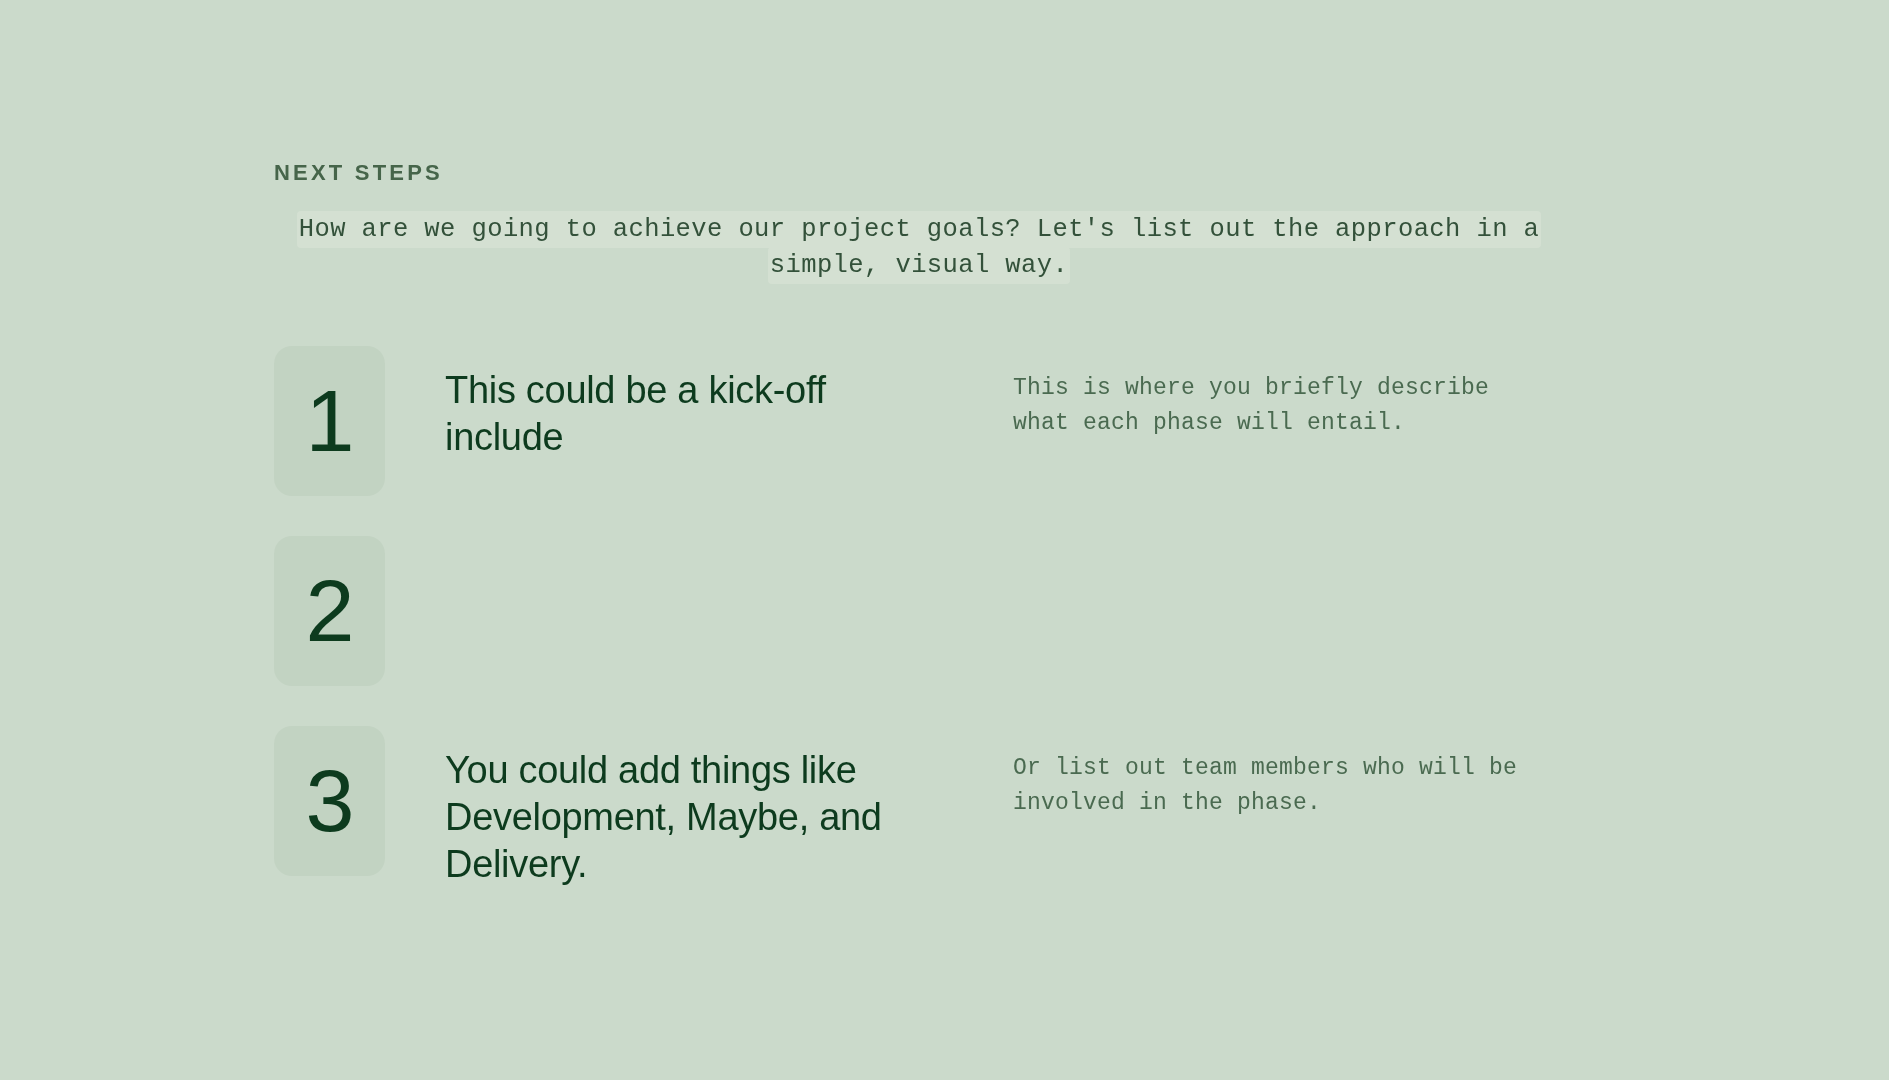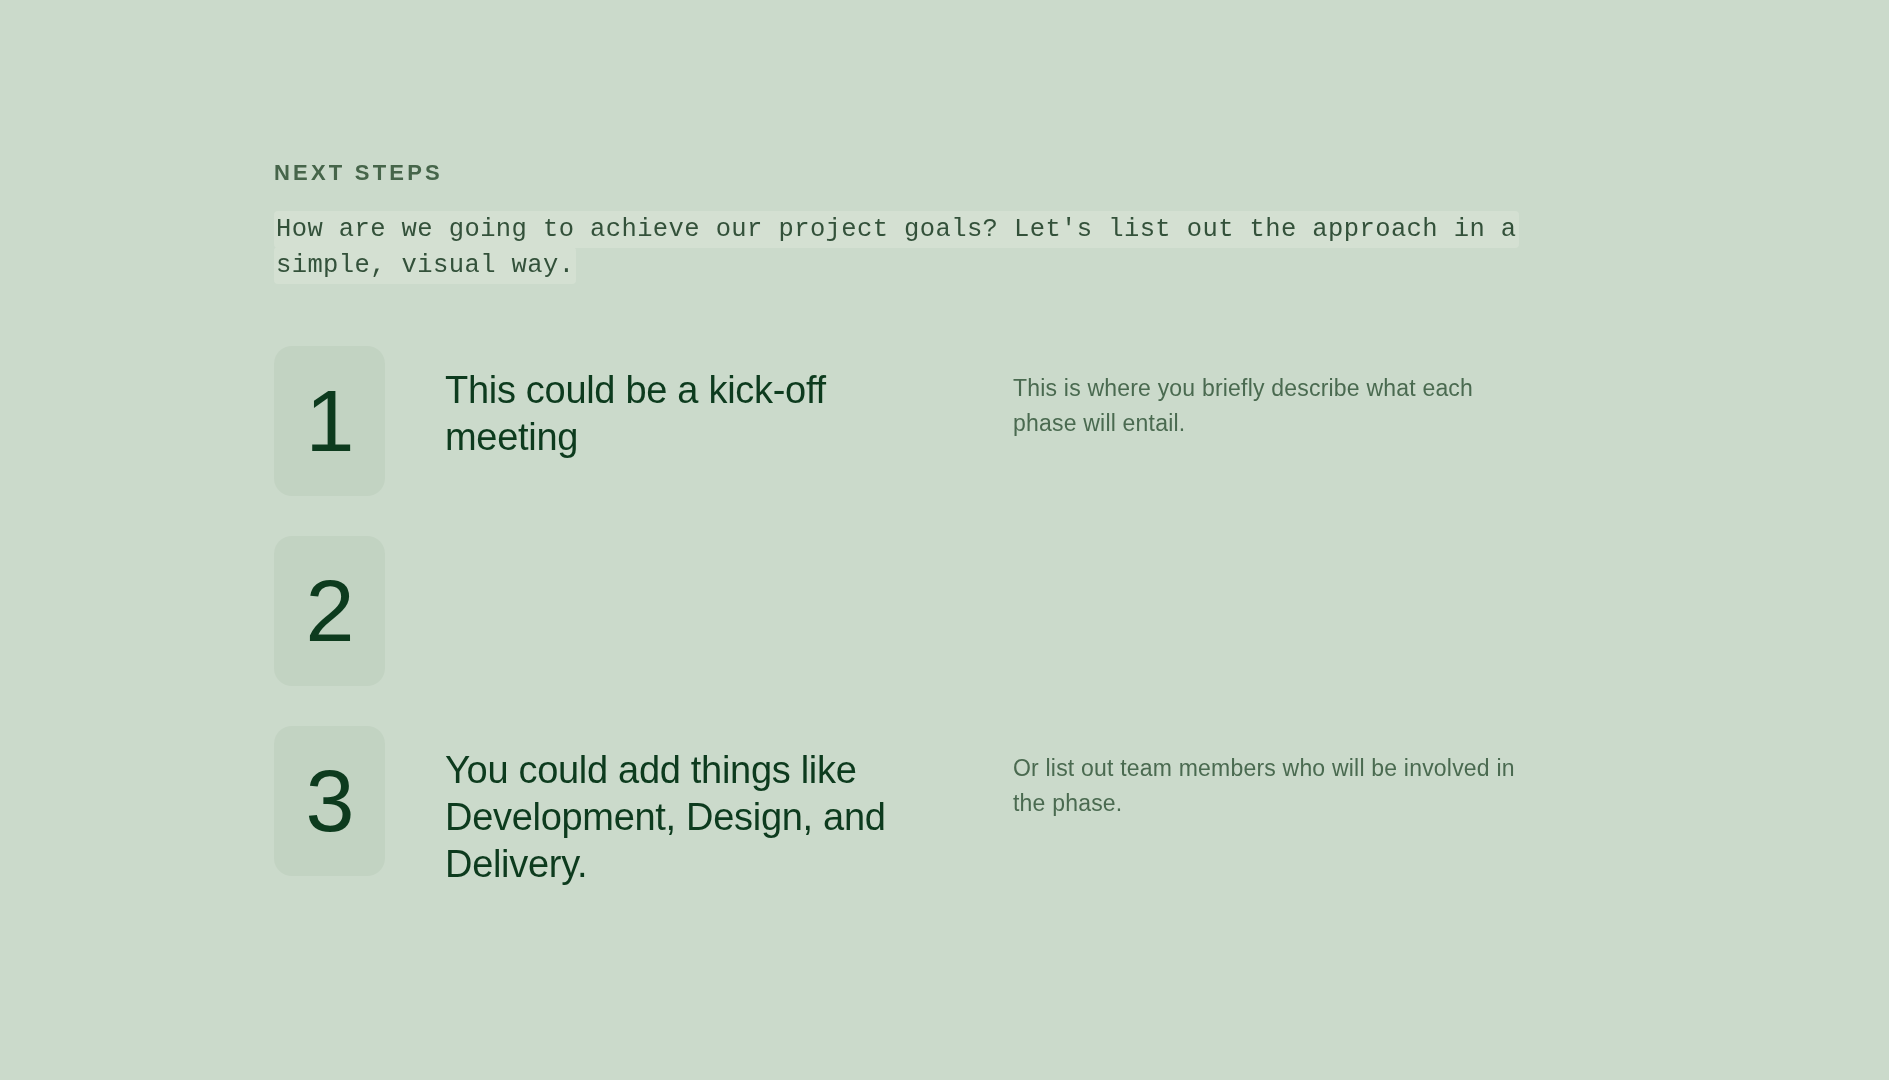--- a/index.html
+++ b/index.html
@@ -39,20 +39,21 @@
     color: #46654a;
     text-transform: uppercase;
     line-height: 1.2;
     margin-bottom: 26px;
   }
 
   
   .subtitle-wrap {
     width: 1290px;
     margin-bottom: 62px;
+    text-align: center;
   }
 
   .subtitle {
     display: inline;
     font-family: "Liberation Mono", monospace;
     font-size: 25.5px;
     line-height: 36px;
     letter-spacing: 0.4px;
     color: #33513a;
     background: #d4e0d2;
@@ -104,21 +105,21 @@
     line-height: 47px;
     letter-spacing: -0.3px;
     color: #0d3b1e;
     padding-top: 21px;
   }
 
   .step-desc {
     flex: 0 0 auto;
     width: 530px;
     margin-left: 98px;
-    font-family: Liberation Sans, sans-serif;
+    font-family: Liberation Mono, monospace;
     font-size: 23px;
     line-height: 35px;
     letter-spacing: 0.2px;
     color: #4a6a50;
     padding-top: 25px;
   }
 </style>
 </head>
 <body>
 
@@ -130,33 +131,33 @@
     <div class="subtitle-wrap">
       <span class="subtitle">How are we going to achieve our project goals? Let's list out the approach in a simple, visual way.</span>
     </div>
 
     <div class="steps">
 
       <div class="step-row">
         <div class="badge">
           <span class="badge-number">1</span>
         </div>
-        <div class="step-heading">This could be a kick-off meeting</div>
+        <div class="step-heading">This could be a kick-off include</div>
         <div class="step-desc">This is where you briefly describe what each phase will entail.</div>
       </div>
 
       <div class="step-row">
         <div class="badge">
           <span class="badge-number">2</span>
         </div>
       </div>
 
       <div class="step-row">
         <div class="badge">
           <span class="badge-number">3</span>
         </div>
-        <div class="step-heading">You could add things like Development, Design, and Delivery.</div>
+        <div class="step-heading">You could add things like Development, Maybe, and Delivery.</div>
         <div class="step-desc">Or list out team members who will be involved in the phase.</div>
       </div>
 
     </div>
   </div>
 </div>
 
 </body></html>

